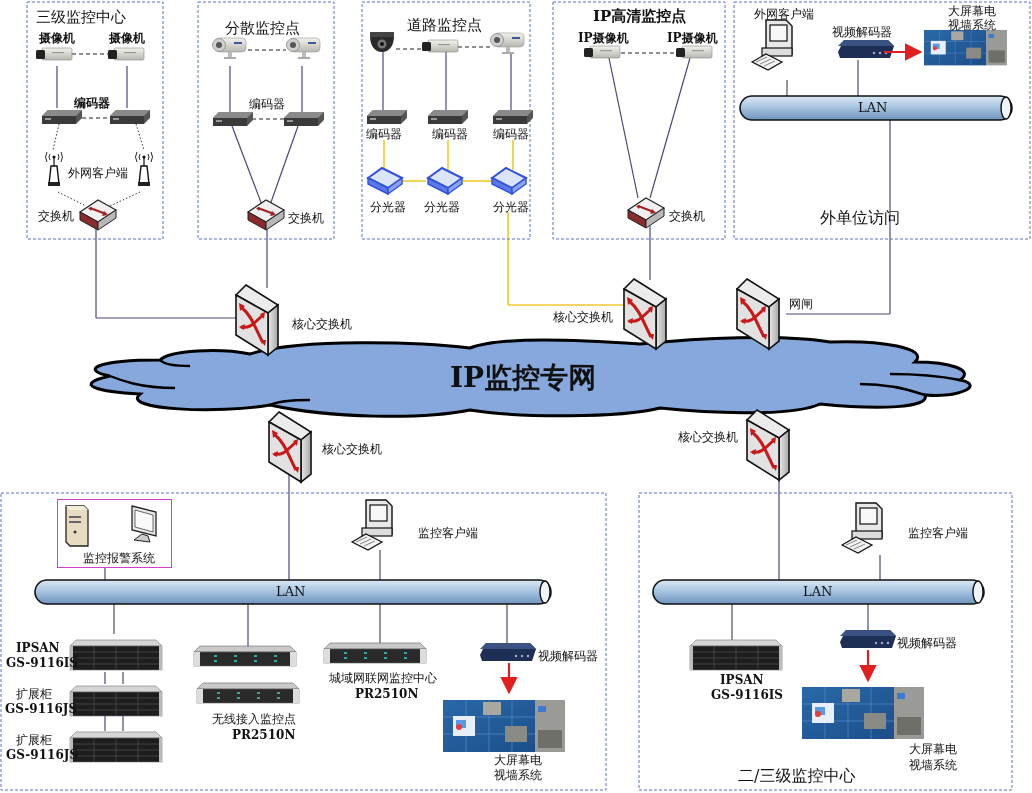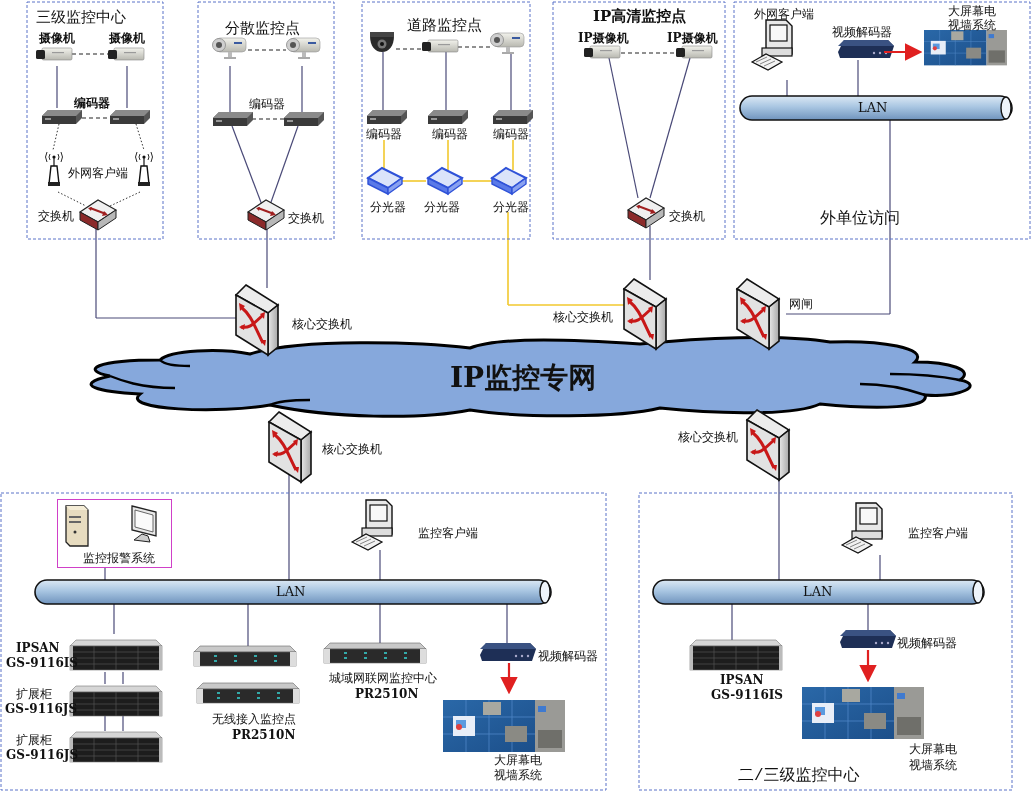--- a/index.html
+++ b/index.html
@@ -411,15 +411,15 @@
 <div class="lbl" style="left:494px;top:753px;">大屏幕电</div>
 <div class="lbl" style="left:494px;top:768px;">视墙系统</div>
 
 <div class="lbl" style="left:908px;top:526px;">监控客户端</div>
 <div class="lbl" style="left:803px;top:585px;font-size:13px;">LAN</div>
 <div class="lbl b" style="left:720px;top:673px;">IPSAN</div>
 <div class="lbl b" style="left:711px;top:688px;">GS-9116IS</div>
 <div class="lbl" style="left:897px;top:636px;">视频解码器</div>
 <div class="lbl" style="left:909px;top:742px;">大屏幕电</div>
 <div class="lbl" style="left:909px;top:758px;">视墙系统</div>
-<div class="lbl big" style="left:738px;top:763px;font-family:Liberation Mono, monospace;">二/三级监控中心</div>
+<div class="lbl big" style="left:738px;top:763px;">二/三级监控中心</div>
 
 </div>
 
 </body></html>

